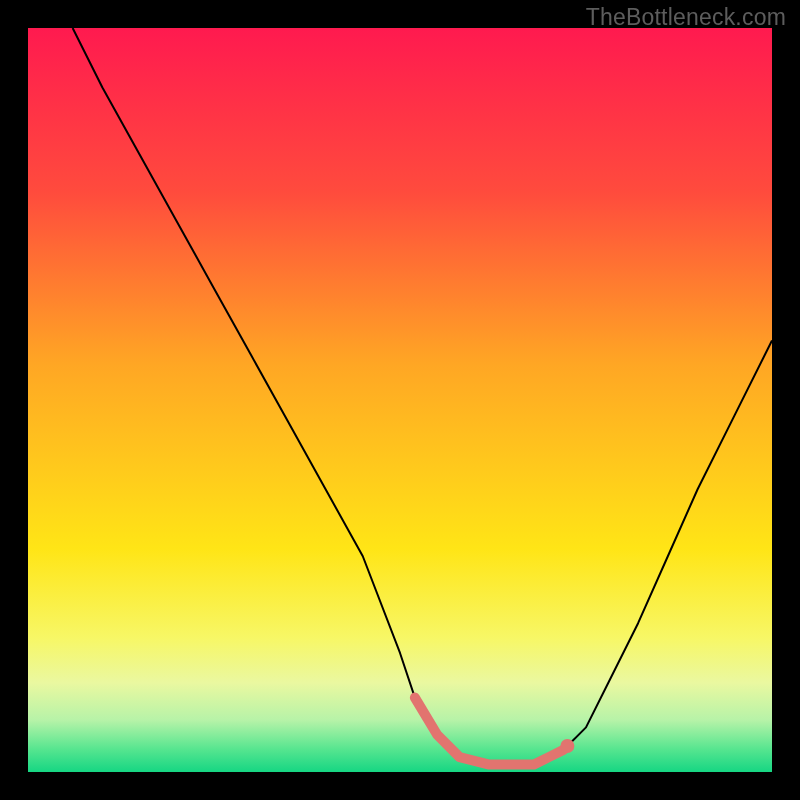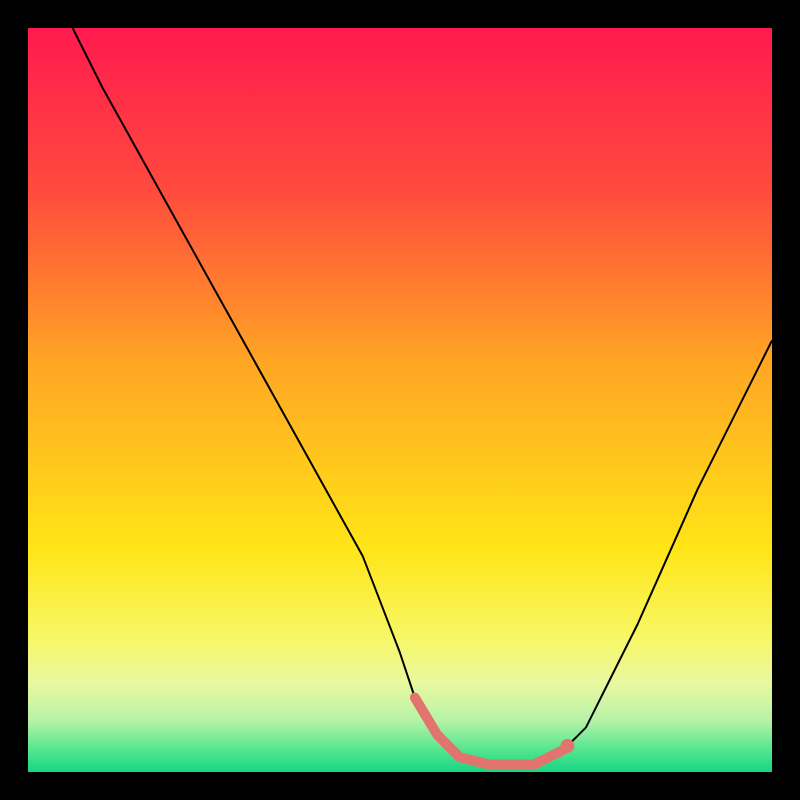--- a/index.html
+++ b/index.html
@@ -39,20 +39,21 @@
   }
   svg {
     display: block;
   }
 </style>
 </head>
 <body>
 
 <div class="frame">
 
+  <div class="watermark">TheBottleneck.com</div>
 
   <div class="plot-area">
     <svg id="chart-svg" width="744" height="744" viewBox="0 0 744 744">
       <defs>
         <linearGradient id="bg-grad" x1="0" y1="0" x2="0" y2="1">
             <stop offset="0%" stop-color="#ff1a4f"></stop>
             <stop offset="22%" stop-color="#ff4b3d"></stop>
             <stop offset="45%" stop-color="#ffa624"></stop>
             <stop offset="70%" stop-color="#ffe516"></stop>
             <stop offset="82%" stop-color="#f7f766"></stop>

